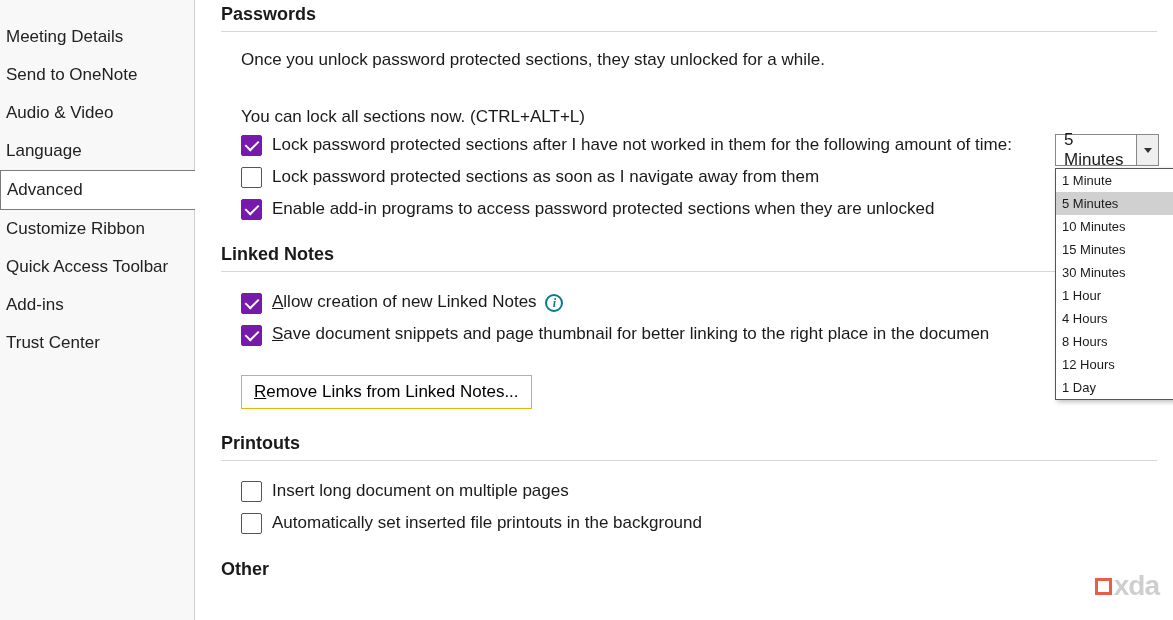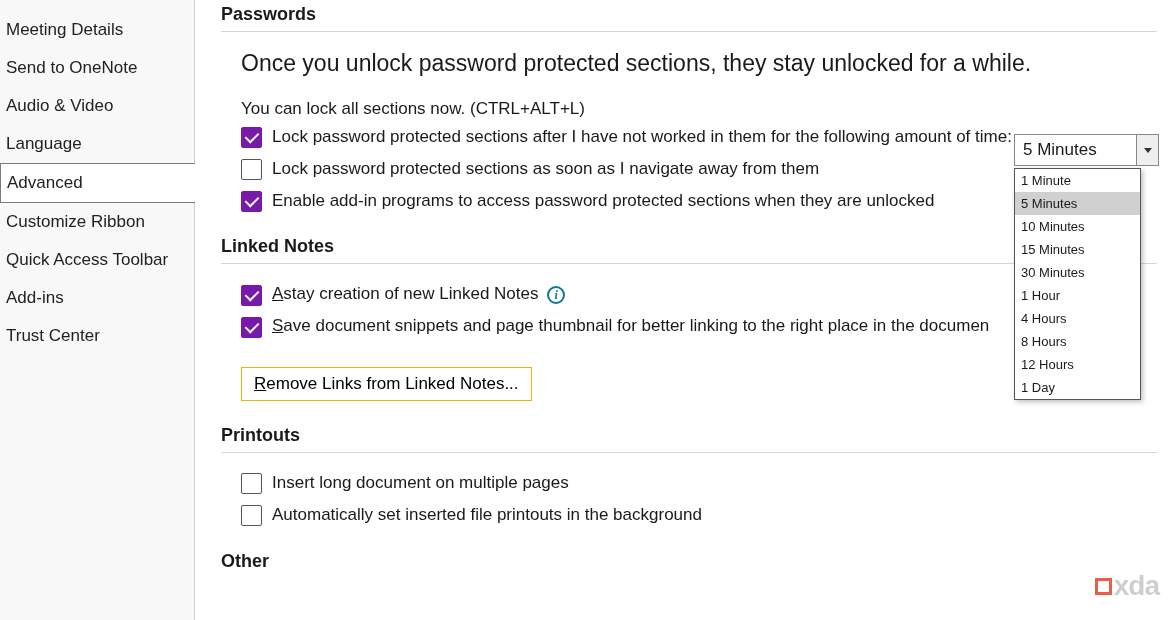--- a/index.html
+++ b/index.html
@@ -11,21 +11,21 @@
   width: 1173px;
   height: 620px;
   overflow: hidden;
   position: relative;
 }
 .container { display: flex; height: 100%; }
 .sidebar {
   width: 195px;
   background: #f8f8f8;
   border-right: 1px solid #d0d0d0;
-  padding-top: 11px;
+  padding-top: 18px;
 }
 .sidebar-item {
   padding: 9px 6px;
   cursor: pointer;
   font-size: 17px;
   color: #222;
 }
 .sidebar-item.active {
   background: #fff;
   border: 1.5px solid #7b7b7b;
@@ -43,21 +43,21 @@
   font-size: 18px;
   margin-bottom: 6px;
   color: #1a1a1a;
 }
 .hr {
   border: none;
   border-top: 1px solid #d6d6d6;
   margin-bottom: 18px;
 }
 .indent { padding-left: 20px; }
-.desc { margin-bottom: 22px; font-size: 23px; }
+.desc { margin-bottom: 37px; font-size: 17px; }
 .subdesc { margin-bottom: 6px; font-size: 17px; }
 .row {
   display: flex;
   align-items: center;
   gap: 10px;
   margin-bottom: 8px;
 }
 .checkbox {
   width: 21px;
   height: 21px;
@@ -83,21 +83,21 @@
   border-width: 0 2.5px 2.5px 0;
   transform: rotate(45deg) translate(-1px,-1px);
 }
 .check-label { font-size: 17px; line-height: 1.4; max-width: 750px; }
 .u { text-decoration: underline; }
 
 .select-wrap {
   position: absolute;
   top: 134px;
   right: 14px;
-  width: 145px;
+  width: 104px;
 }
 .select-box {
   border: 1px solid #888;
   height: 32px;
   display: flex;
   align-items: center;
   background: #fff;
 }
 .select-val {
   flex: 1;
@@ -220,21 +220,21 @@
       </div>
     </div>
 
     <div class="section-block">
       <div class="section-title">Linked Notes</div>
       <hr class="hr">
       <div class="indent">
         <div class="row">
           <div class="checkbox checked"></div>
           <div class="check-label">
-            <span class="u">A</span><span>stay creation of new Linked Notes</span>
+            <span class="u">A</span><span>llow creation of new Linked Notes</span>
             <span class="info-icon">i</span>
           </div>
         </div>
         <div class="row">
           <div class="checkbox checked"></div>
           <div class="check-label">
             <span class="u">S</span><span>ave document snippets and page thumbnail for better linking to the right place in the documen</span>
           </div>
         </div>
       </div>

